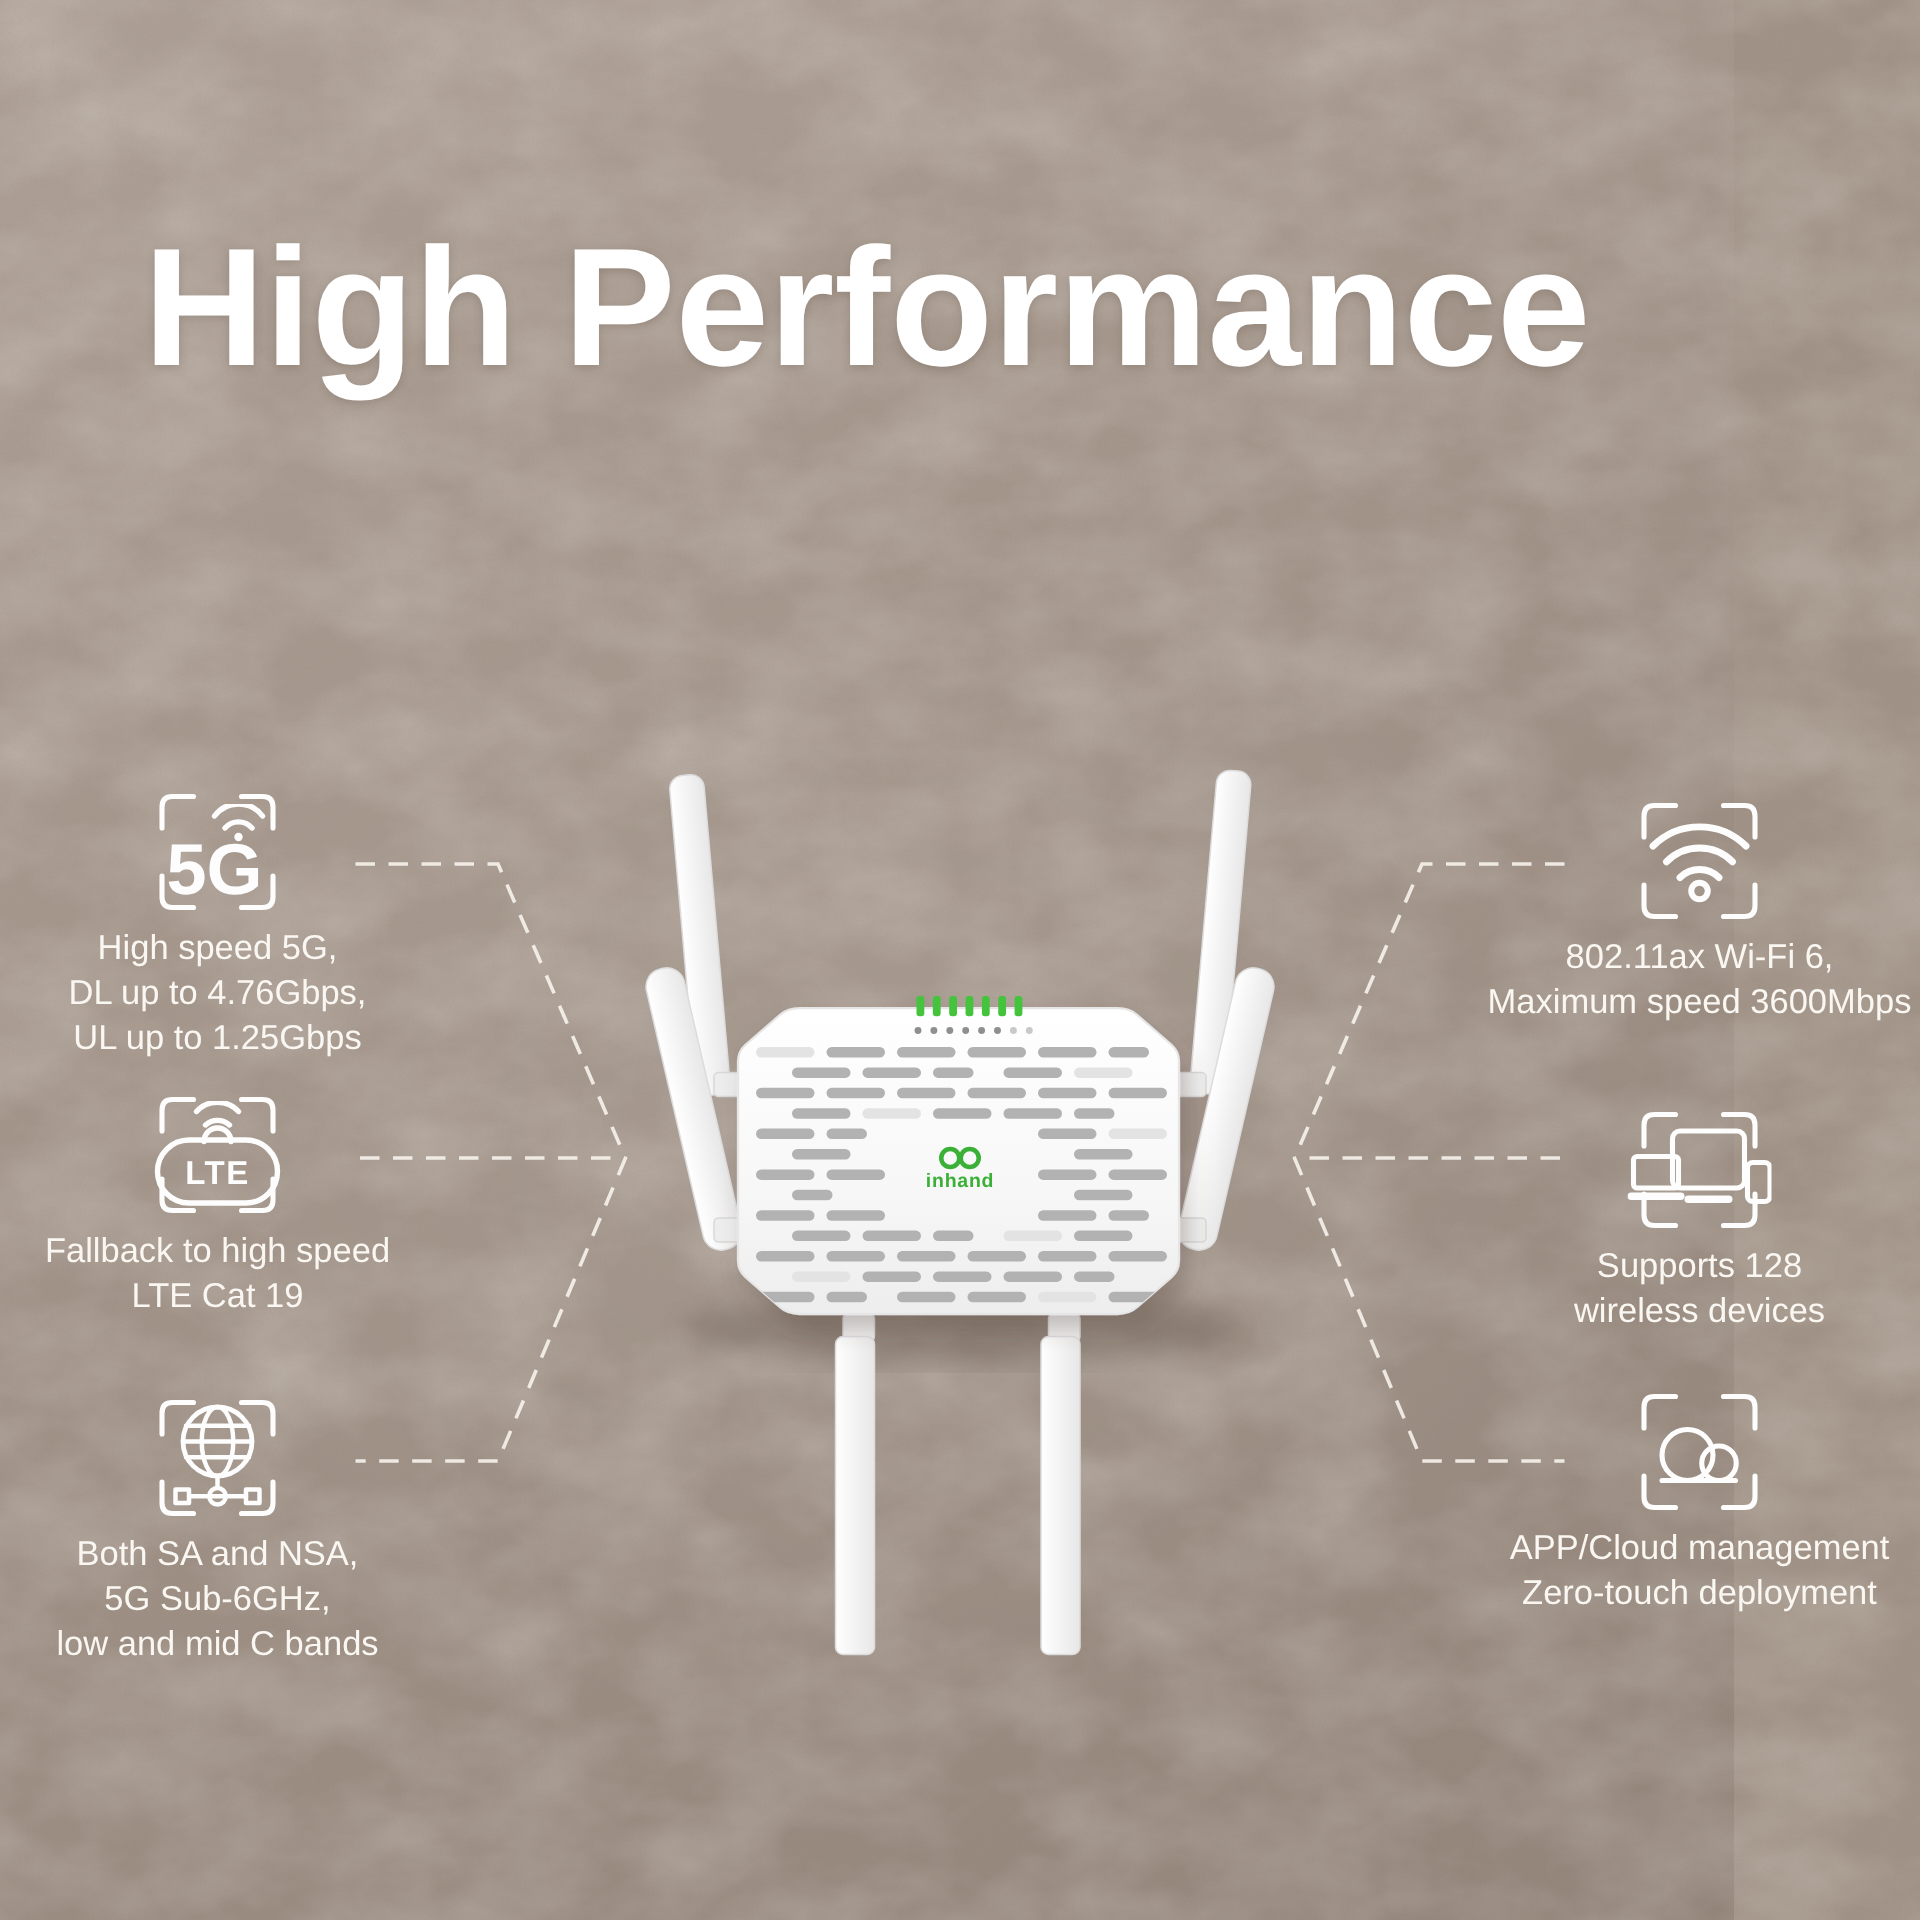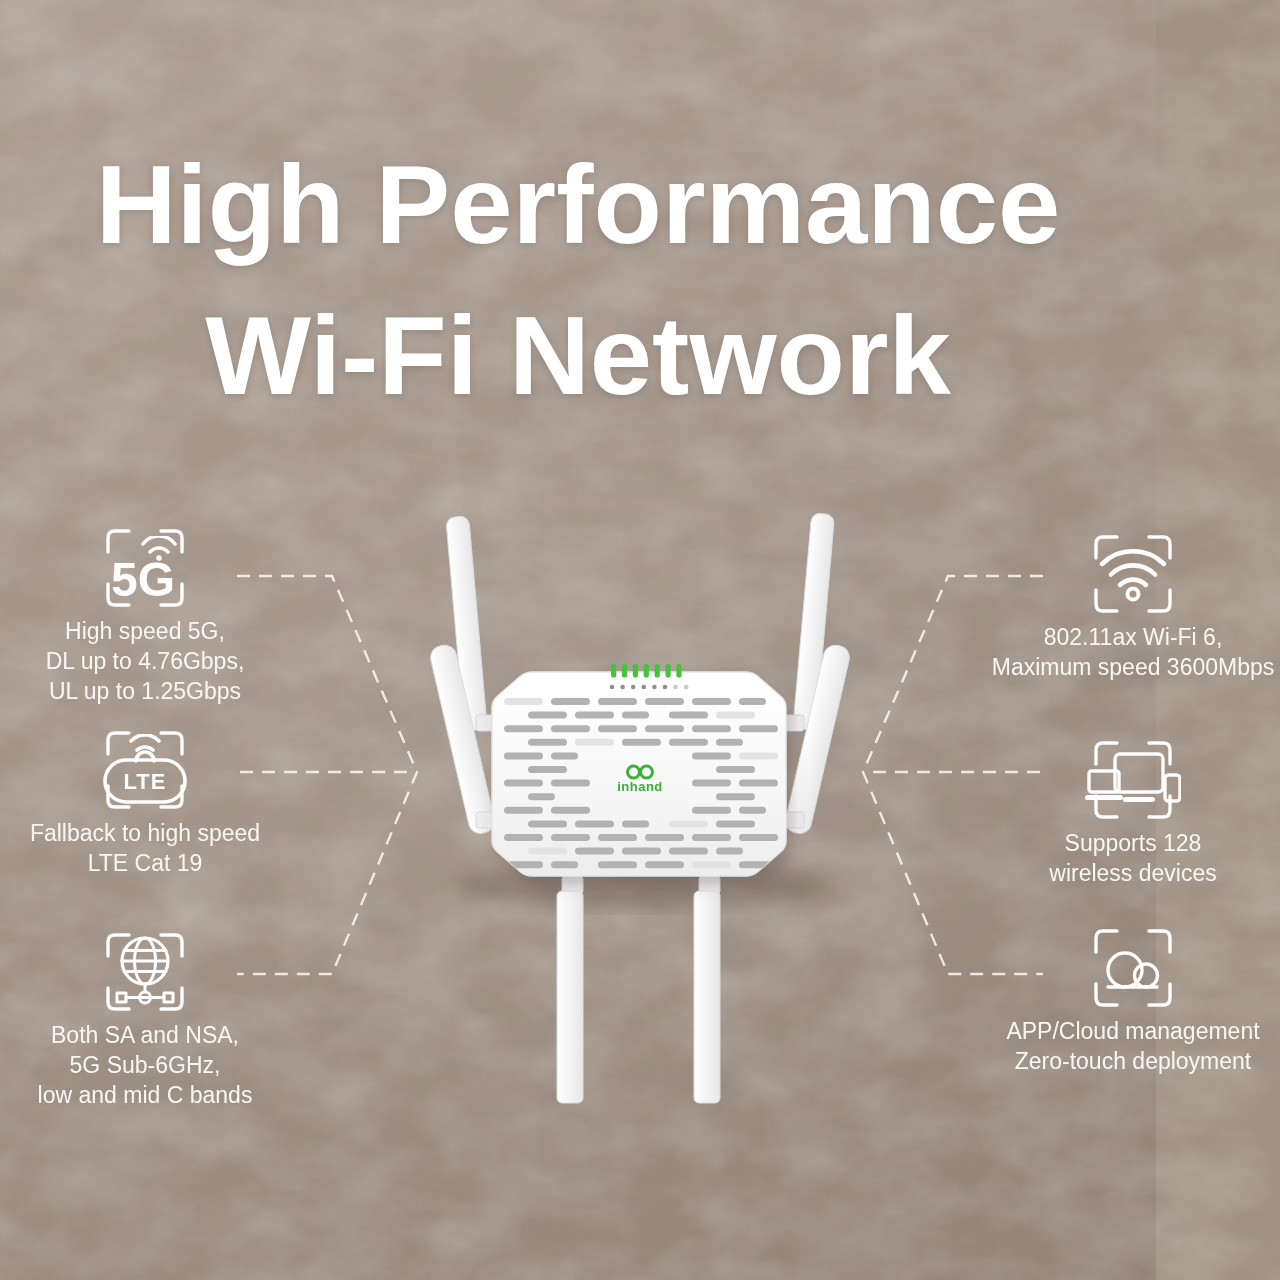--- a/index.html
+++ b/index.html
@@ -41,21 +41,20 @@
       <filter id="grain" x="0" y="0" width="100%" height="100%">
         <feTurbulence type="fractalNoise" baseFrequency="0.6" numOctaves="2" seed="3"></feTurbulence>
         <feColorMatrix type="matrix" values="0 0 0 0 0.22  0 0 0 0 0.16  0 0 0 0 0.11  0.8 0 0 0 -0.35"></feColorMatrix>
       </filter>
     </defs>
     <rect width="1280" height="1280" filter="url(#plaster)" opacity="0.35"></rect>
     <rect width="1280" height="1280" filter="url(#grain)" opacity="0.12"></rect>
   </svg>
 
   <div id="title1" class="title-line">High Performance</div>
-  <div id="title2" class="title-line">Wi-Fi Network</div>
 
   <svg class="scene" width="1280" height="1280" viewBox="0 0 1280 1280">
     <defs>
       <linearGradient id="bodyGrad" x1="0" y1="0" x2="0" y2="1">
         <stop offset="0" stop-color="#ffffff"></stop>
           <stop offset="0.6" stop-color="#f7f7f7"></stop>
           <stop offset="1" stop-color="#ededed"></stop>
       </linearGradient>
       <linearGradient id="antGrad" x1="0" y1="0" x2="1" y2="0">
         <stop offset="0" stop-color="#ffffff"></stop>

